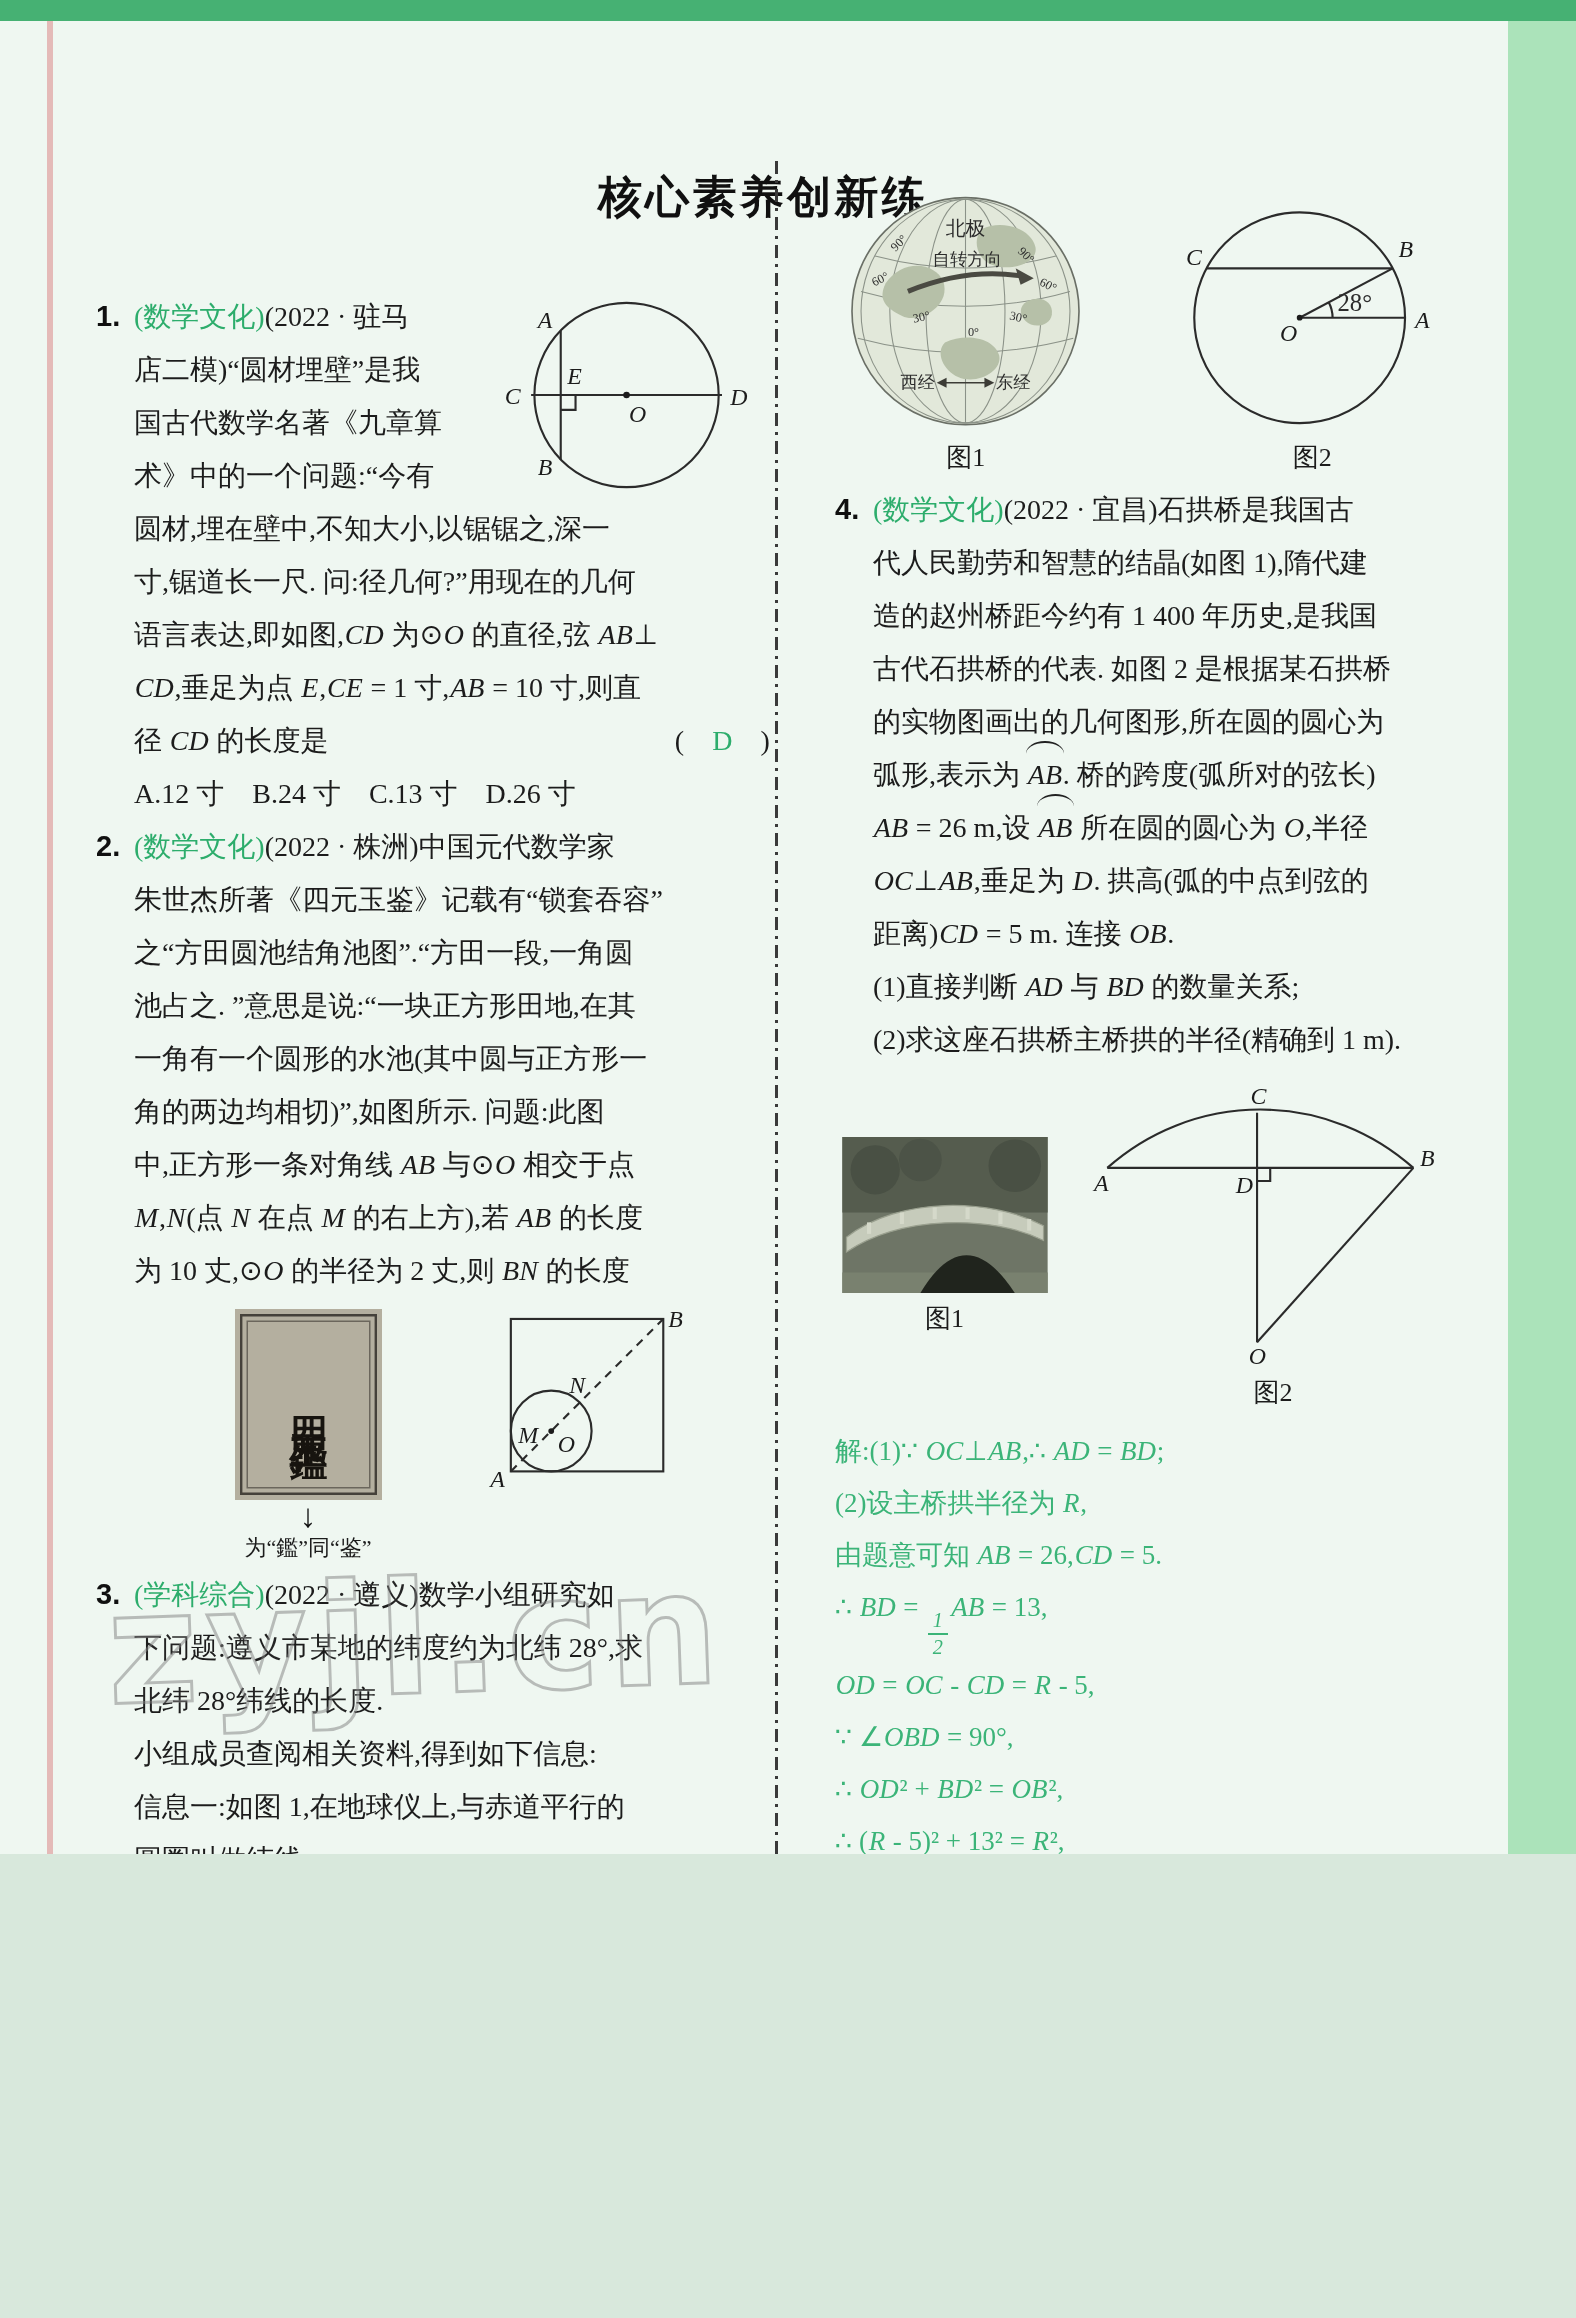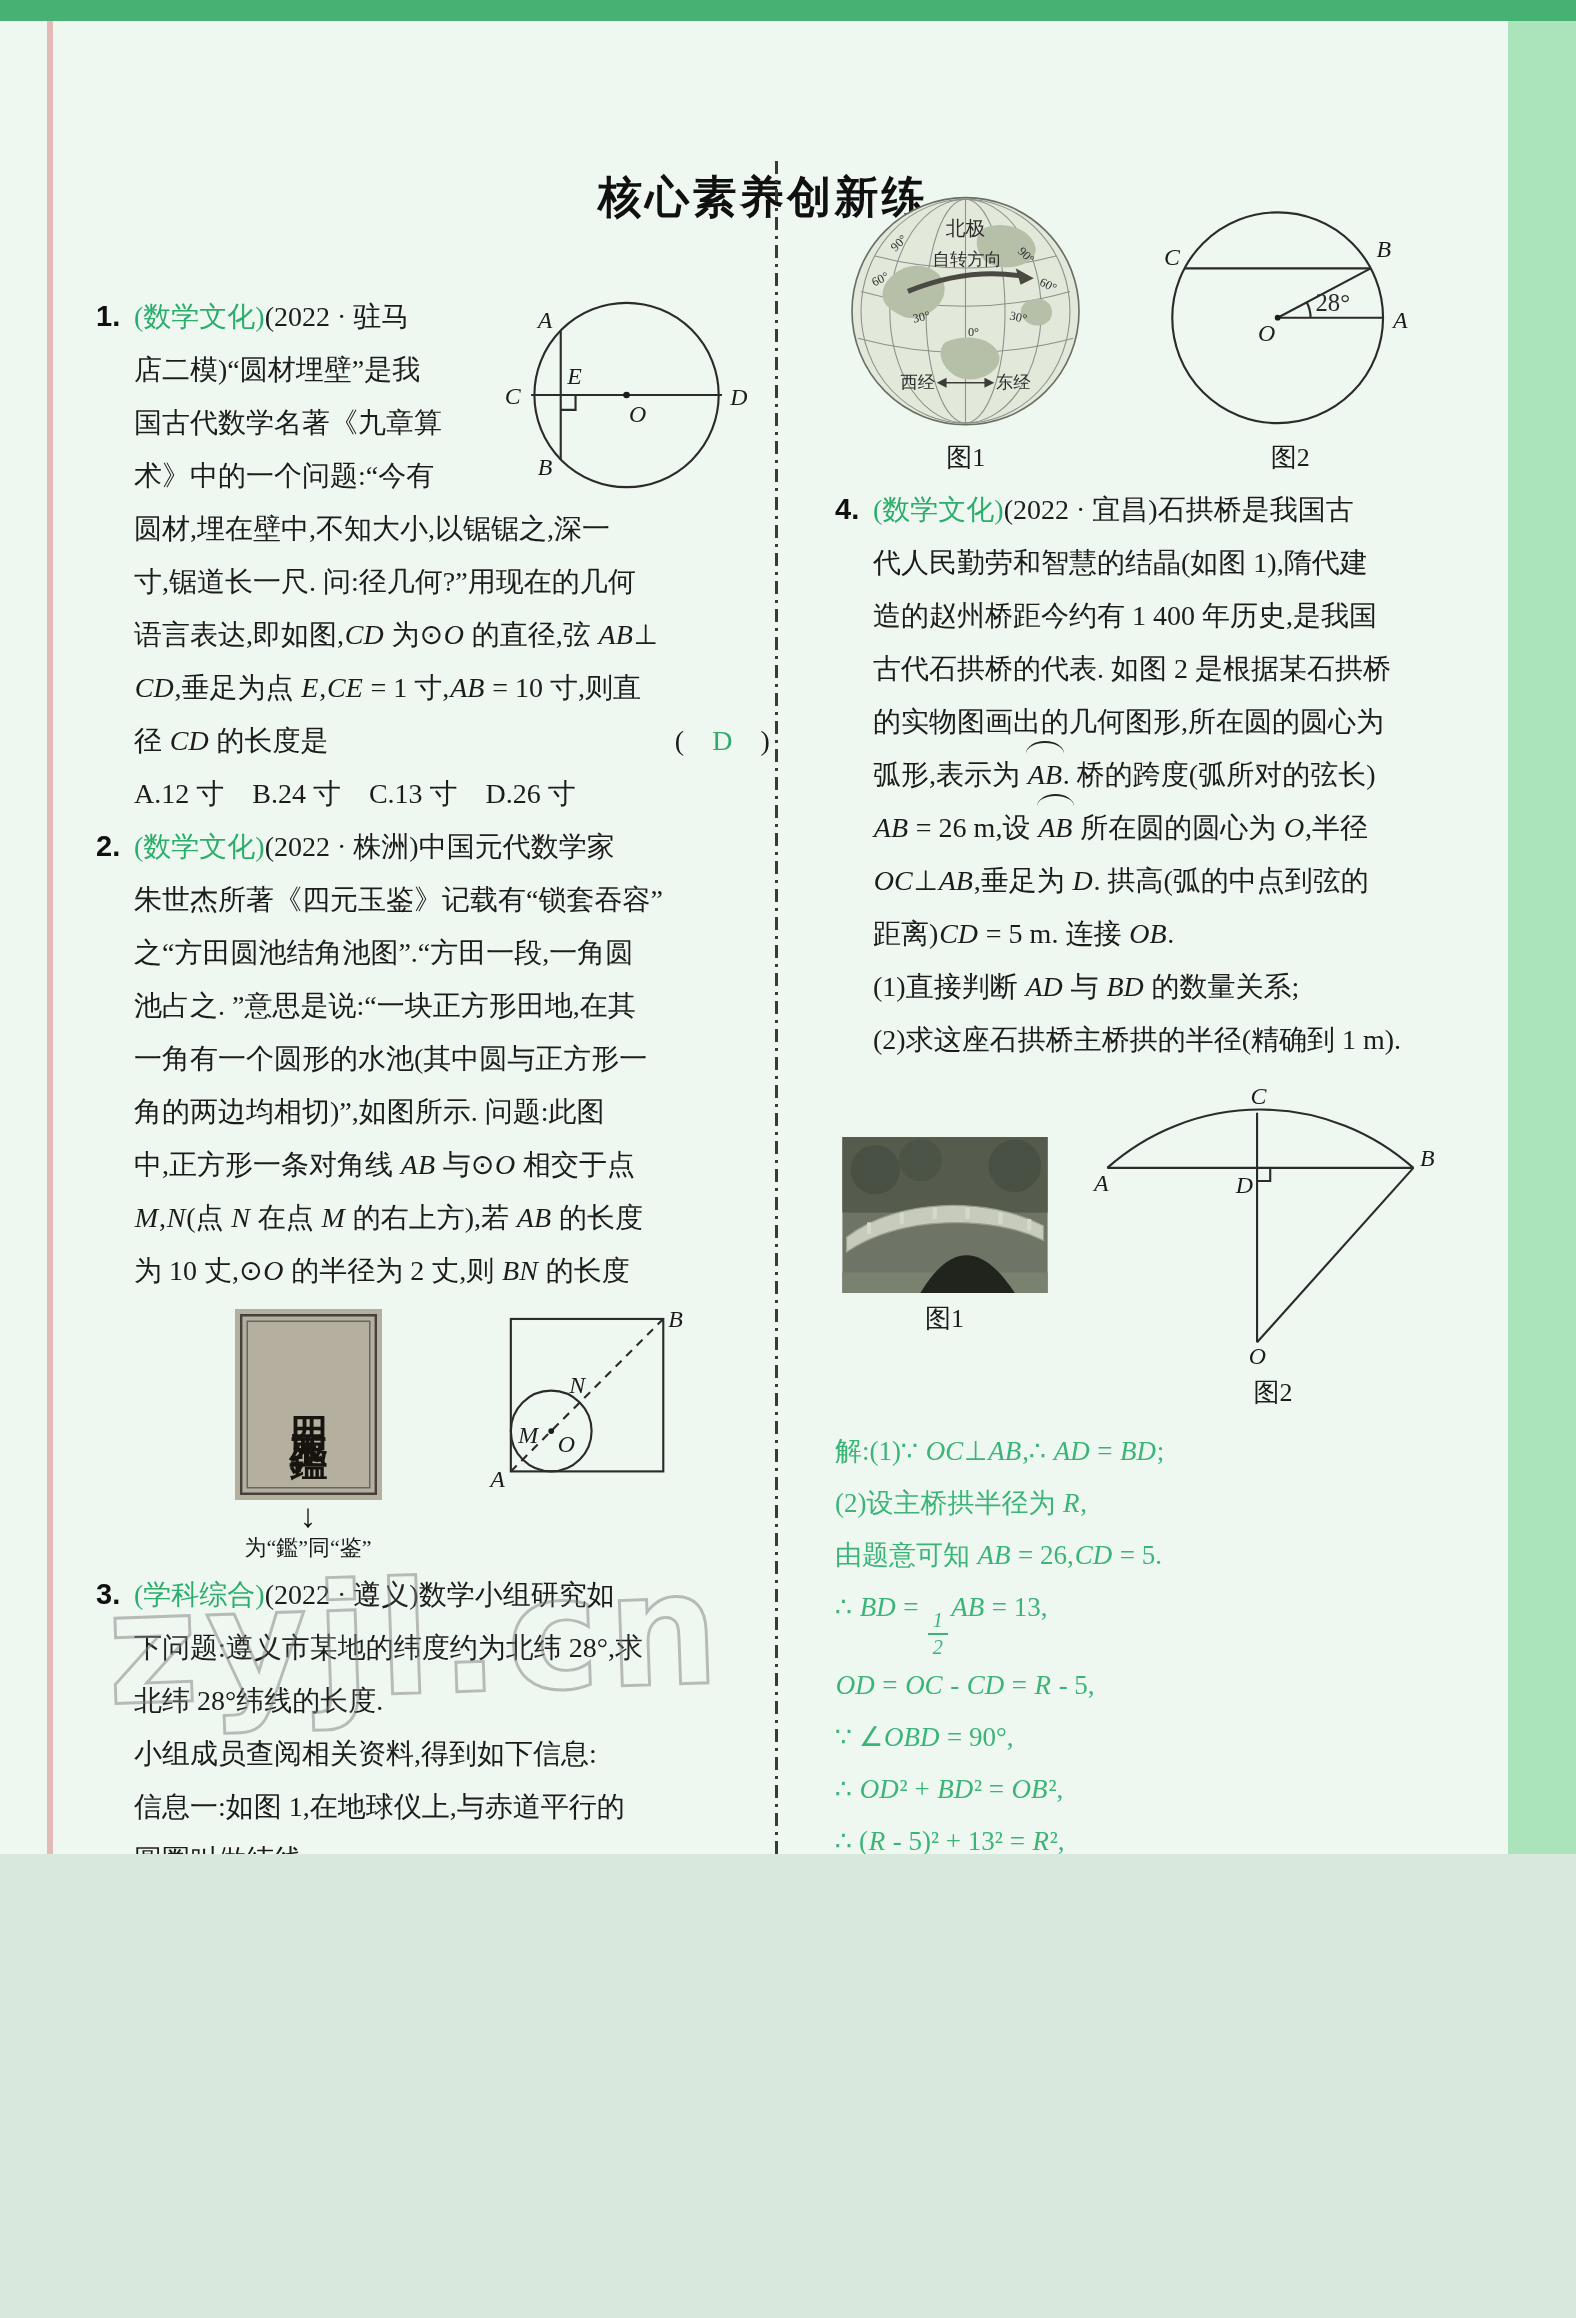--- a/index.html
+++ b/index.html
@@ -50,21 +50,21 @@
   .figrow{display:flex;align-items:flex-start;}
   .p2figs{margin:11.5px 0 5px 96px;gap:96px;}
   .coverblock{width:156px;text-align:center;}
   .cover{position:relative;width:147px;height:191px;margin:0 auto;background:#b4af9f;
          box-shadow:inset 0 0 0 5px #b4af9f, inset 0 0 0 7.4px #45413a, inset 0 0 0 11.5px #b4af9f, inset 0 0 0 13px #6b665c;
          display:flex;align-items:center;justify-content:center;}
   .covertext{writing-mode:vertical-rl;font-family:"Liberation Serif",serif;font-weight:700;
              font-size:38px;letter-spacing:8.2px;color:#17140f;}
   .coverarrow{font-size:33px;font-weight:700;line-height:30px;color:#111;margin-top:1.6px;}
   .covercap{font-size:22px;margin-top:1.6px;white-space:nowrap;}
-  .p3figs{margin:25px 0 8.2px 3.3px;gap:61px;}
+  .p3figs{margin:25px 0 8.2px 3.3px;gap:83px;}
   .p4figs{margin:13px 0 3.3px 6.6px;gap:36px;}
   .figblock{text-align:center;}
   .figcap{font-size:26px;margin-top:3.3px;color:#1c1c1c;}
   svg text.lab{font-family:"Liberation Serif",serif;font-style:italic;font-size:29px;fill:#1c1c1c;}
   svg text.cjk{font-family:"Liberation Serif","DejaVu Sans",serif;font-style:normal;fill:#2c2c2c;}
   svg .st{stroke:#2b2b2b;stroke-width:2.6;fill:none;}
   svg .thin{stroke:#8b9288;stroke-width:1.3;fill:none;}
 </style>
 </head>
 <body>

